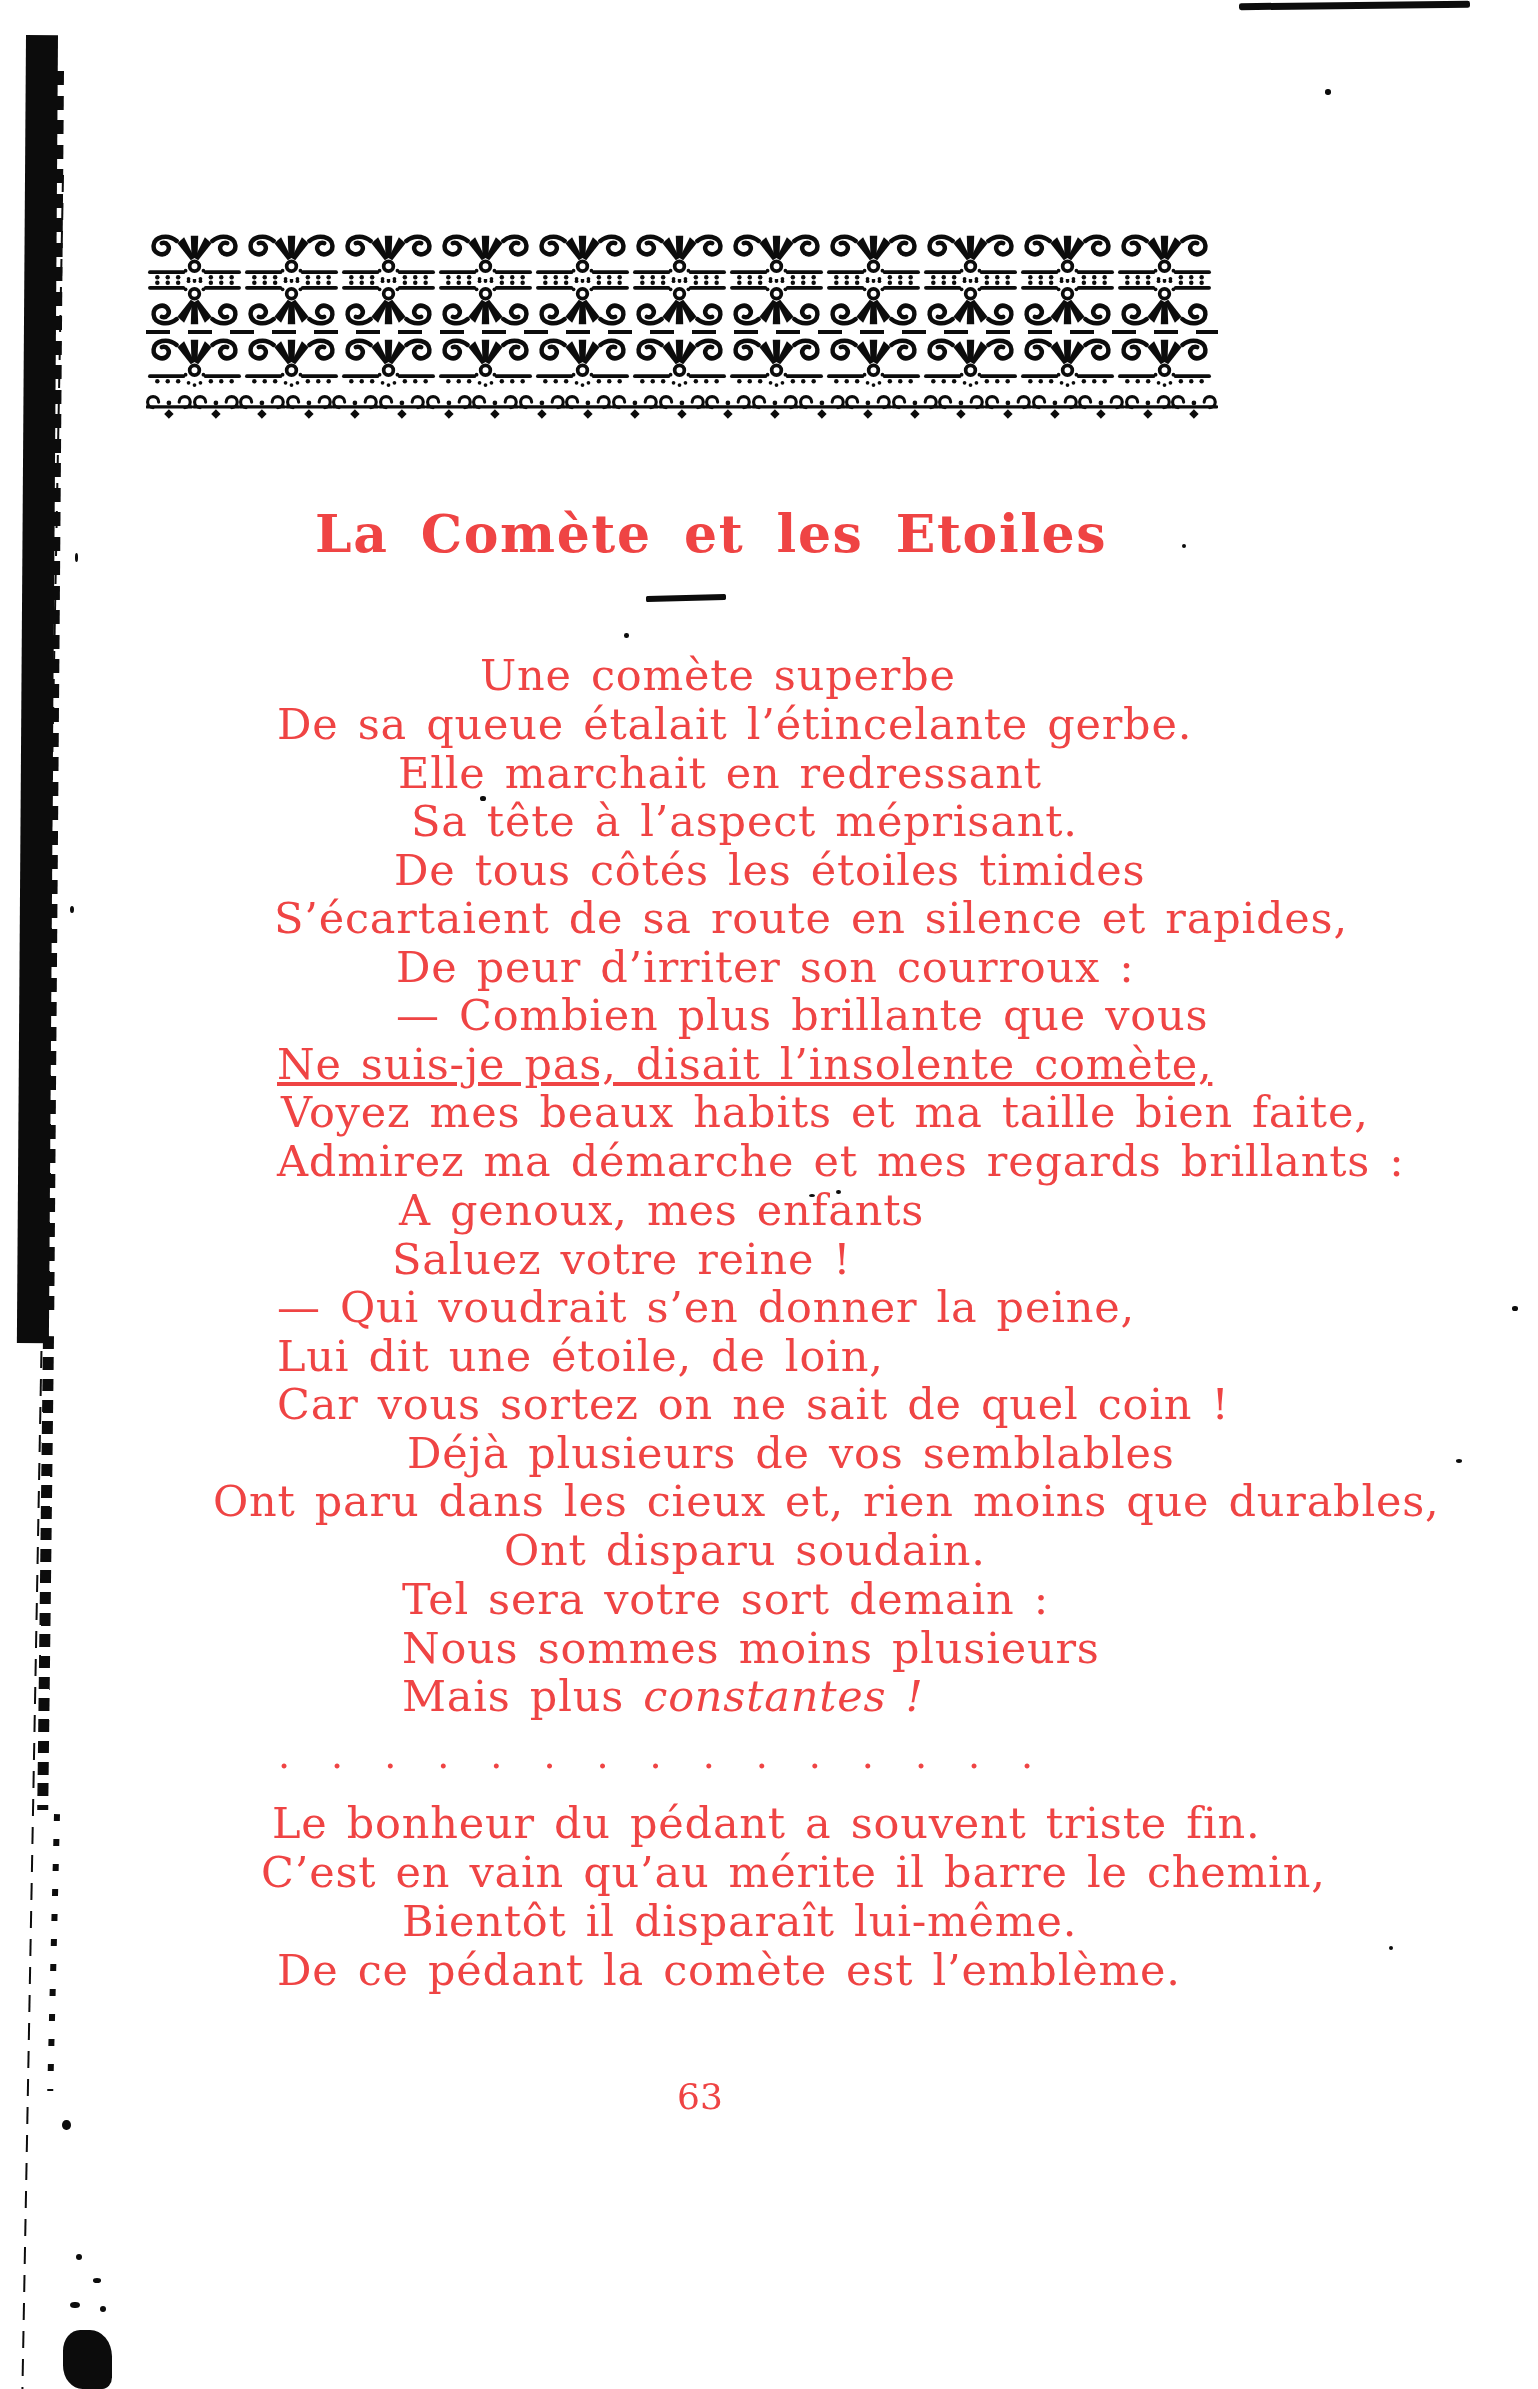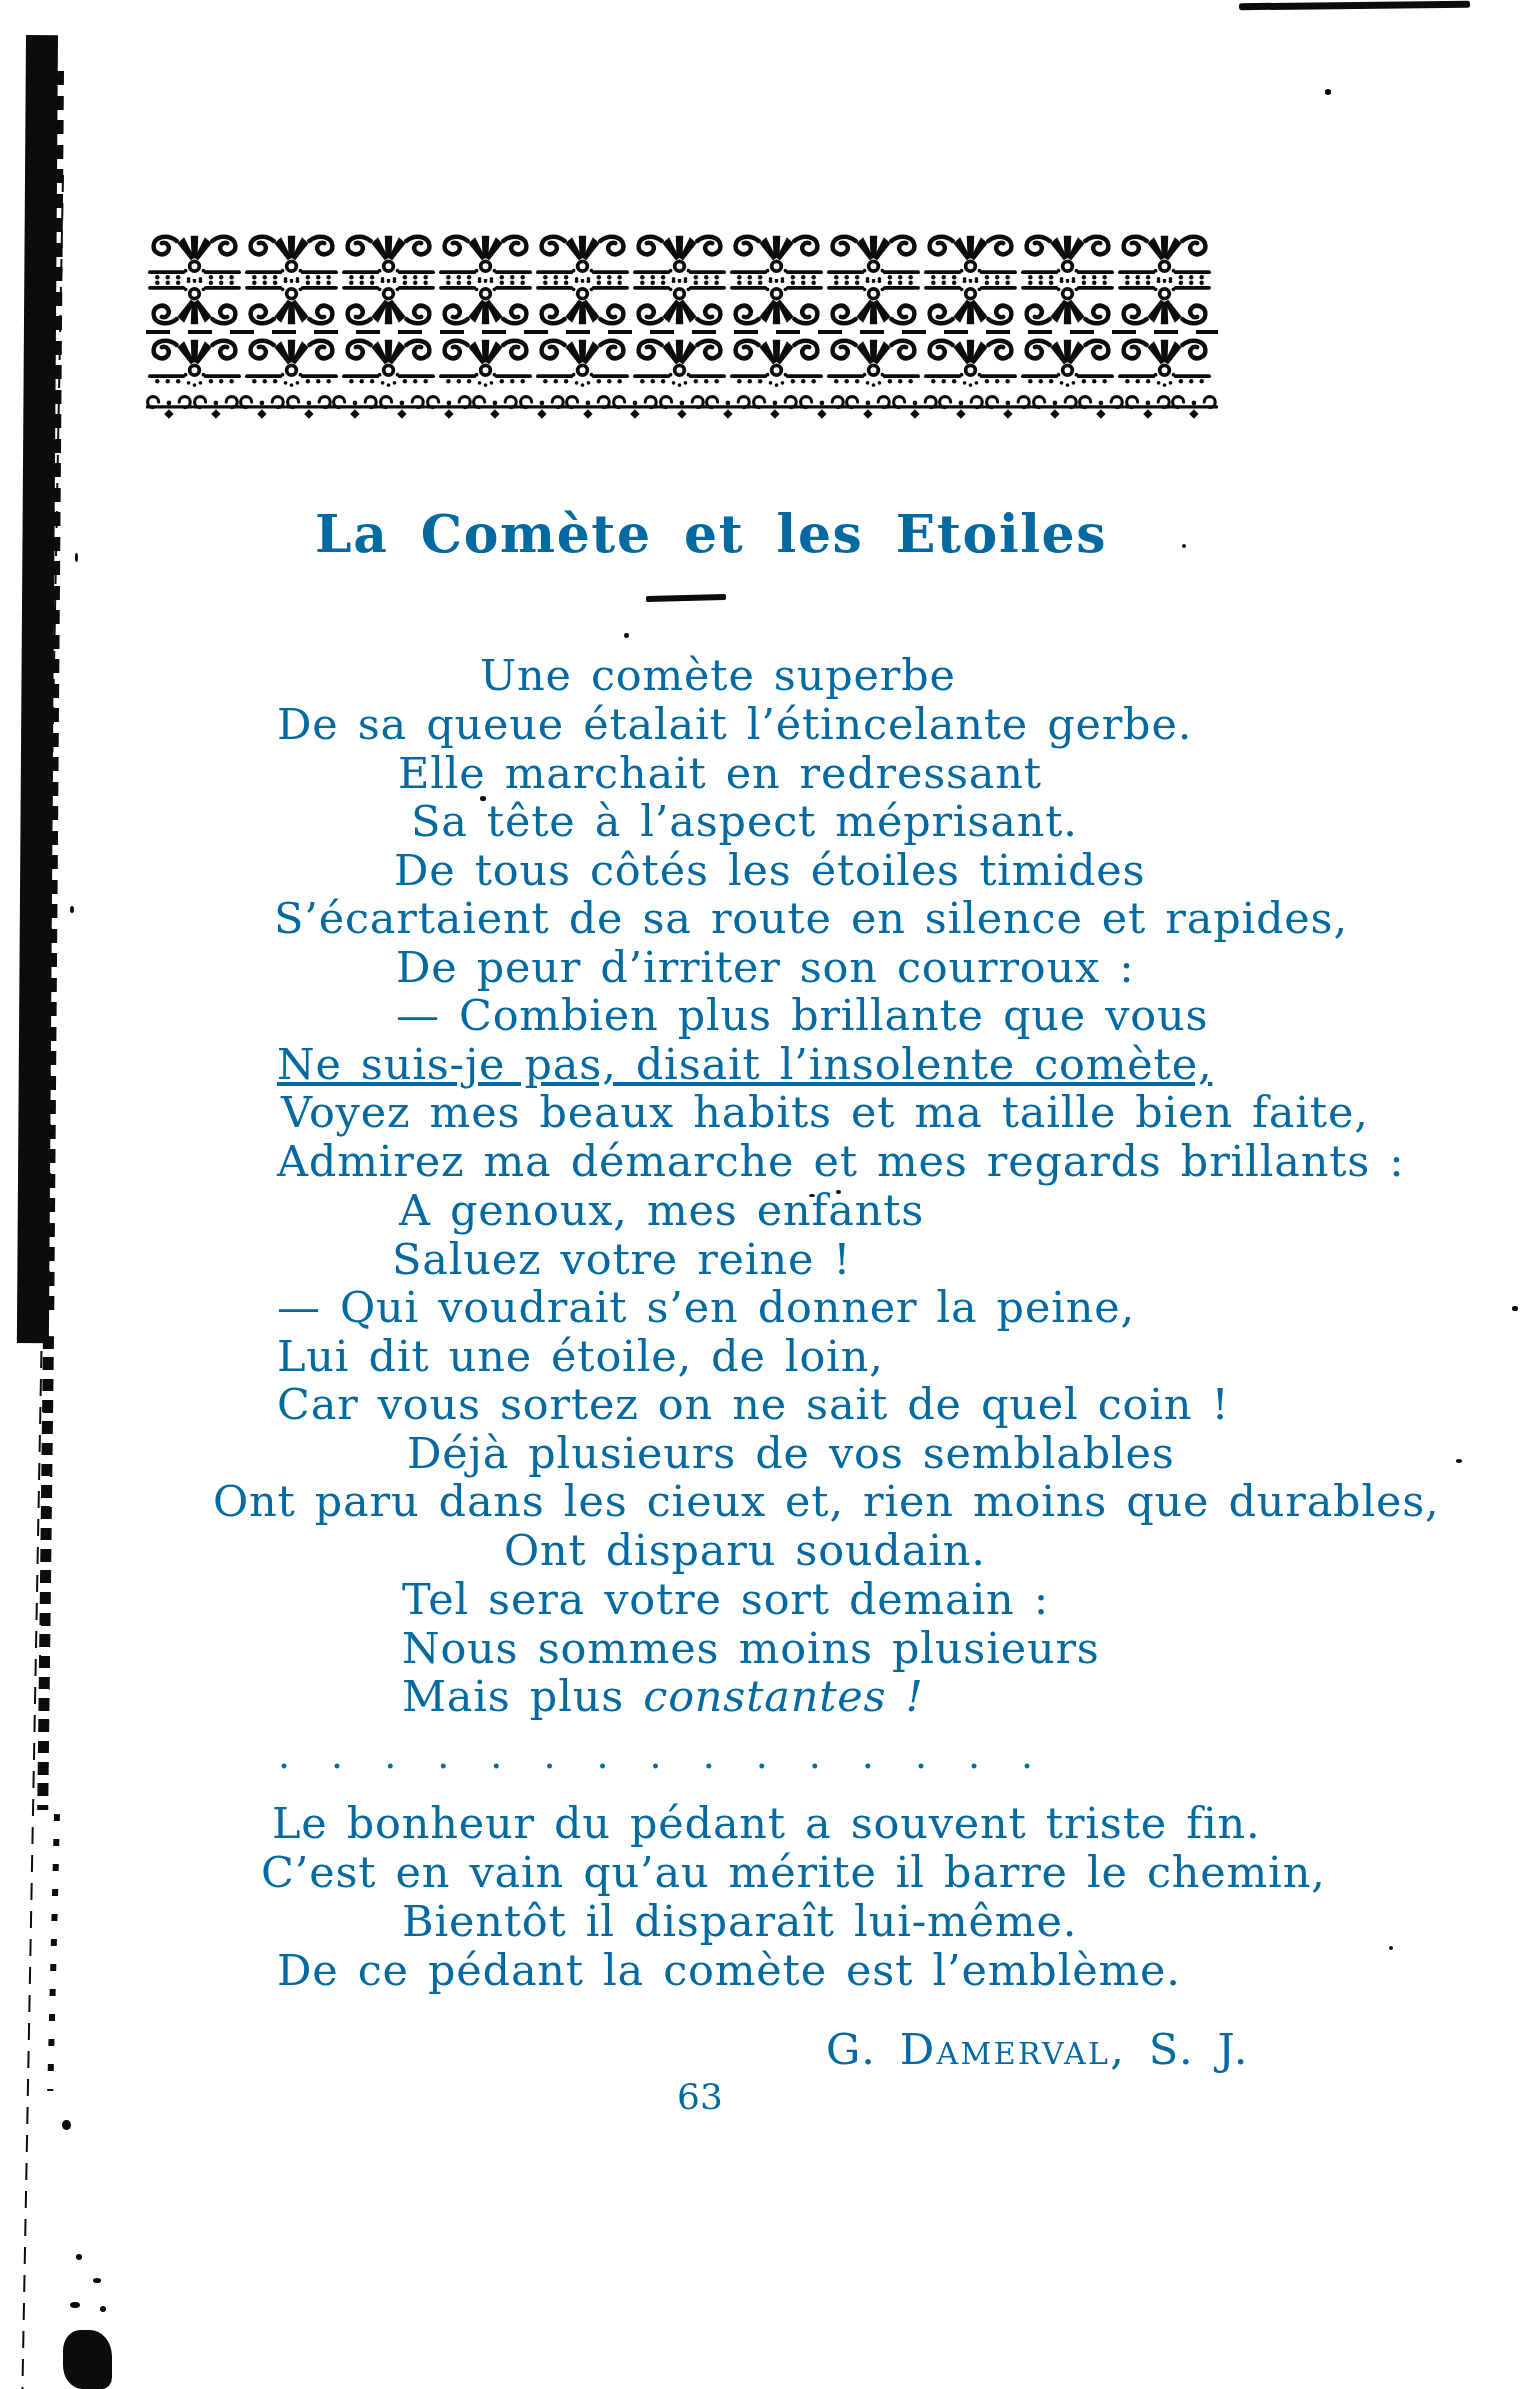--- a/index.html
+++ b/index.html
@@ -1,17 +1,17 @@
 <!DOCTYPE html>
 <html style="font-size:12.6px"><head>
 <meta charset="utf-8">
 <style>
   html,body{margin:0;padding:0;background:#e8e8e8;}
   #page{position:relative;width:1538px;height:2389px;background:#ffffff;overflow:hidden;
-        font-family:"DejaVu Serif","Liberation Serif",serif;color:#0369a1;}
+        font-family:"DejaVu Serif","Liberation Serif",serif;color:#ef4444;}
   
   .artifact{position:absolute;background:#0c0c0c;}
   #top-right-rule{left:1239px;top:2.4px;width:231px;height:7.1px;border-radius:2.4px;transform:rotate(-0.6deg);}
   #binding-bar{left:26px;top:35px;width:32px;height:1308px;transform:rotate(0.4deg);transform-origin:top left;}
   #binding-fray{left:55px;top:71px;width:8.7px;height:1249px;background:repeating-linear-gradient(to bottom,#0c0c0c 0 14.2px,transparent 14.2px 24.5px);transform:rotate(0.45deg);transform-origin:top left;}
   #binding-fade{left:43px;top:1336px;width:11px;height:474px;background:repeating-linear-gradient(to bottom,#0c0c0c 0 12.6px,transparent 12.6px 21.3px);transform:rotate(0.7deg);transform-origin:top left;}
   #binding-tail{left:54px;top:1814px;width:6.3px;height:277px;background:repeating-linear-gradient(to bottom,#0c0c0c 0 7.1px,transparent 7.1px 25px);transform:rotate(1.4deg);transform-origin:top left;}
   #binding-thread{left:62px;top:175px;width:2.4px;height:2217px;background:repeating-linear-gradient(to bottom,#0c0c0c 0 17.4px,transparent 17.4px 28px);transform:rotate(1.05deg);transform-origin:top left;}
   #bottom-blob{left:63px;top:2330px;width:49px;height:59px;border-radius:35% 45% 20% 40%;}
   .speck{position:absolute;background:#0c0c0c;border-radius:50%;}
@@ -1186,17 +1186,16 @@
   <div id="dots-row">...............</div>
 
   <div>
 
   <div class="pline" style="left: 272px; top: 1810px;"><span>Le bonheur du pédant a souvent triste fin.</span></div>
       <div class="pline" style="left: 261px; top: 1859px;"><span>C’est en vain qu’au mérite il barre le chemin,</span></div>
       <div class="pline" style="left: 402px; top: 1908px;"><span>Bientôt il disparaît lui-même.</span></div>
       <div class="pline" style="left: 277px; top: 1957px;"><span>De ce pédant la comète est l’emblème.</span></div>
     </div>
 
-  <div id="signature">G. Damerval, S. J.</div>
   <div id="page-number">63</div>
 
 </div>
 
 
 </body></html>

